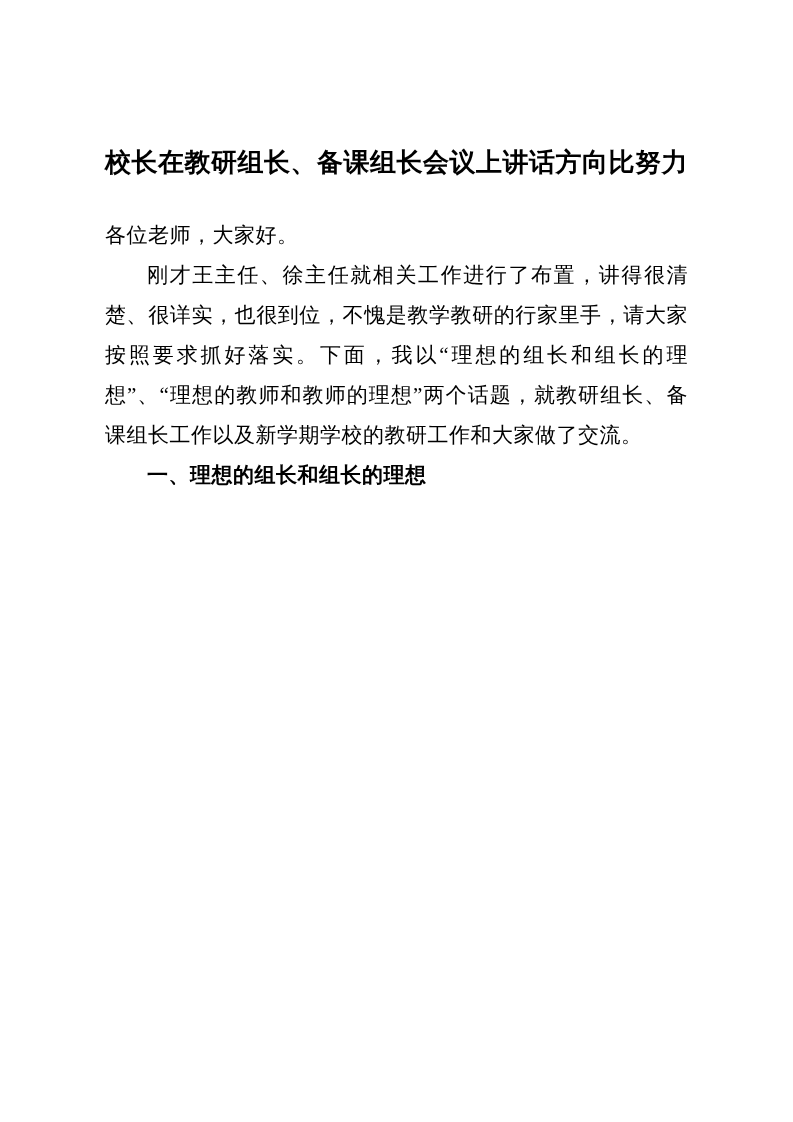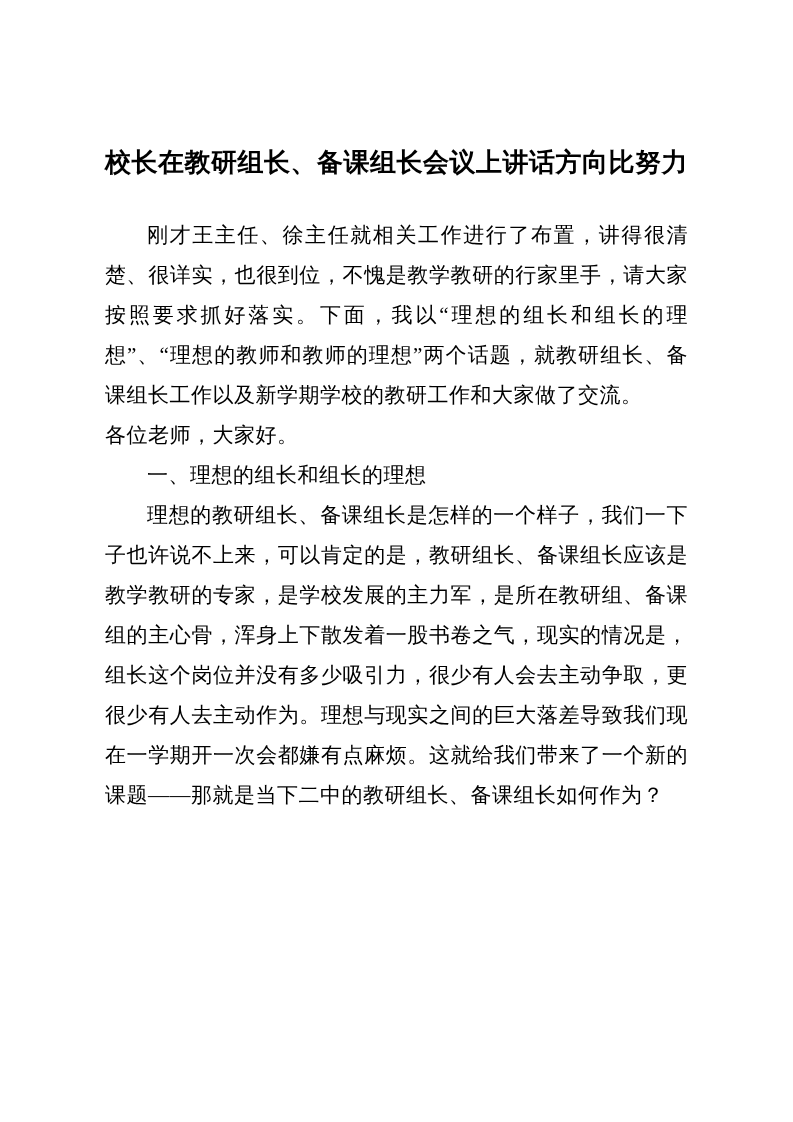--- a/index.html
+++ b/index.html
@@ -35,32 +35,31 @@
     margin: 0;
     text-align: justify;
     text-justify: inter-ideograph;
     text-indent: 2em;
     letter-spacing: 0.5px;
   }
   .no-indent {
     text-indent: 0;
   }
   .section-heading {
-    font-weight: 400;
+    font-weight: 700;
   }
 </style>
 </head>
 <body>
 
 <div class="page">
   <h1 class="doc-title">
     <span class="title-line">校长在教研组长、备课组长会议上讲话方向比努力</span>
   </h1>
 
+  <p class="body-para no-indent">各位老师，大家好。</p>
+
   <p class="body-para">刚才王主任、徐主任就相关工作进行了布置，讲得很清楚、很详实，也很到位，不愧是教学教研的行家里手，请大家按照要求抓好落实。下面，我以“理想的组长和组长的理想”、“理想的教师和教师的理想”两个话题，就教研组长、备课组长工作以及新学期学校的教研工作和大家做了交流。</p>
-
-  <p class="body-para no-indent">各位老师，大家好。</p>
 
   <p class="body-para section-heading">一、理想的组长和组长的理想</p>
 
-  <p class="body-para">理想的教研组长、备课组长是怎样的一个样子，我们一下子也许说不上来，可以肯定的是，教研组长、备课组长应该是教学教研的专家，是学校发展的主力军，是所在教研组、备课组的主心骨，浑身上下散发着一股书卷之气，现实的情况是，组长这个岗位并没有多少吸引力，很少有人会去主动争取，更很少有人去主动作为。理想与现实之间的巨大落差导致我们现在一学期开一次会都嫌有点麻烦。这就给我们带来了一个新的课题——那就是当下二中的教研组长、备课组长如何作为？</p>
 
 </div>
 
 </body></html>

